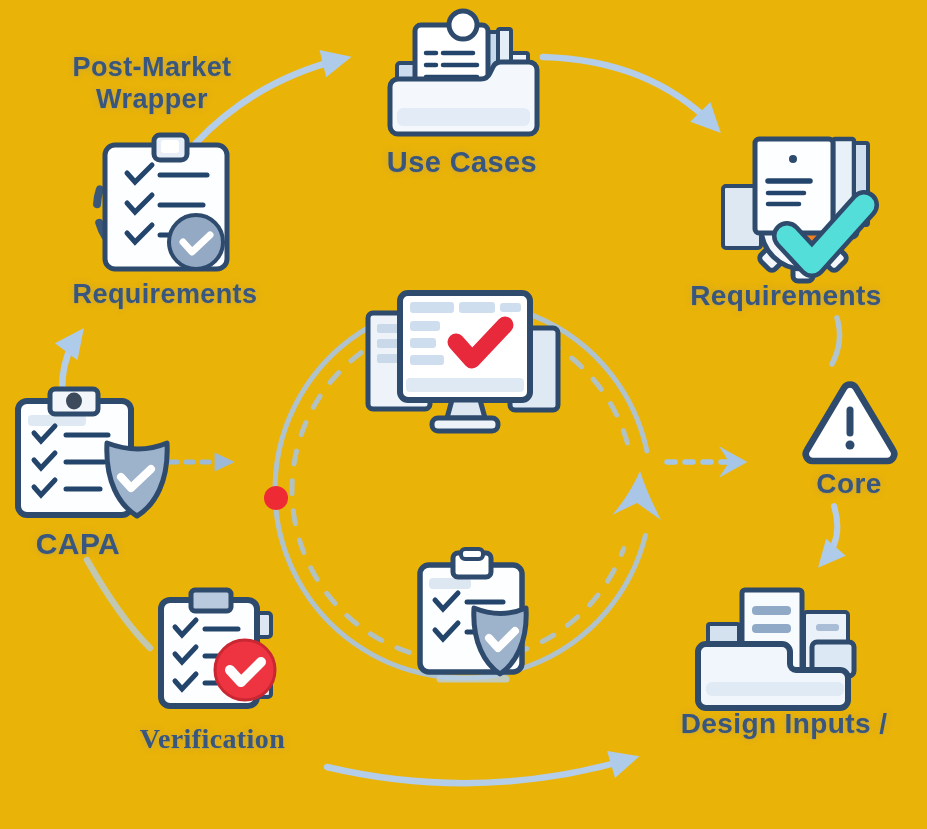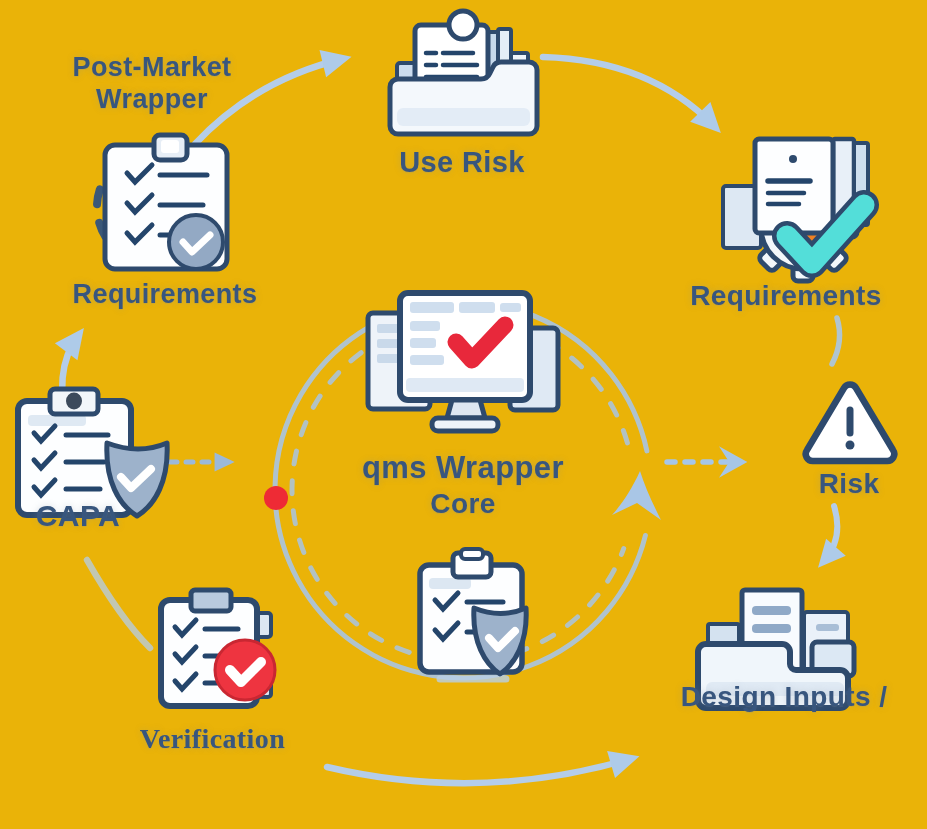--- a/index.html
+++ b/index.html
@@ -100,21 +100,21 @@
         <line x1="58" y1="45" x2="88" y2="45"></line>
       <line x1="41" y1="57" x2="51" y2="57"></line>
         <line x1="58" y1="57" x2="92" y2="57"></line>
       <line x1="41" y1="69" x2="92" y2="69"></line>
       <line x1="41" y1="81" x2="85" y2="81"></line>
     </g>
     <path d="M 5 118 V 79 a 8 8 0 0 1 8 -8 h 83 a 10 10 0 0 0 9 -6 l 3 -6 a 9 9 0 0 1 8 -5 h 28 a 8 8 0 0 1 8 8 v 56 a 8 8 0 0 1 -8 8 H 13 a 8 8 0 0 1 -8 -8 z" fill="#f4f8fc" stroke="#2e4a6d" stroke-width="5"></path>
     <rect x="12" y="100" width="133" height="18" rx="6" fill="#e3ecf6"></rect>
   </svg>
   <div class="lbl" style="left:362px;top:145px;width:200px;font-size:29px;">
-    <span>Use Risk</span>
+    <span>Use Cases</span>
   </div>
 
   <svg style="left:715px;top:131px;" width="172" height="152" viewBox="0 0 172 152">
     <g fill="#f3f7fb" stroke="#2e4a6d" stroke-width="5">
       <g transform="rotate(0 88 96)">
           <rect x="78" y="42" width="20" height="22" rx="5"></rect>
         </g>
       <g transform="rotate(45 88 96)">
           <rect x="78" y="42" width="20" height="22" rx="5"></rect>
         </g>
@@ -155,35 +155,35 @@
   <div class="lbl" style="left:671px;top:279px;width:230px;font-size:28px;">
     <span>Requirements</span>
   </div>
 
   <svg style="left:800px;top:376px;" width="100" height="90" viewBox="0 0 100 90">
     <path d="M 44 12 a 7 7 0 0 1 12 0 L 93 74 a 7 7 0 0 1 -6 11 H 13 a 7 7 0 0 1 -6 -11 Z" fill="#fff" stroke="#2e4a6d" stroke-width="6.5" stroke-linejoin="round"></path>
     <line x1="50" y1="34" x2="50" y2="57" stroke="#2e4a6d" stroke-width="7" stroke-linecap="round"></line>
     <circle cx="50" cy="69" r="4.5" fill="#2e4a6d"></circle>
   </svg>
   <div class="lbl" style="left:789px;top:467px;width:120px;font-size:28px;">
-    <span>Risk</span>
+    <span>Core</span>
   </div>
 
   <svg style="left:690px;top:582px;" width="172" height="132" viewBox="0 0 172 132">
     <rect x="18" y="42" width="31" height="46" rx="2" fill="#d4e2f0" stroke="#2e4a6d" stroke-width="4"></rect>
     <rect x="52" y="8" width="60" height="88" rx="3" fill="#f8fbfe" stroke="#2e4a6d" stroke-width="5"></rect>
     <rect x="62" y="24" width="39" height="9" rx="4" fill="#8fa9c7"></rect>
     <rect x="62" y="42" width="39" height="9" rx="4" fill="#8fa9c7"></rect>
     <rect x="114" y="30" width="44" height="58" rx="3" fill="#eaf1f9" stroke="#2e4a6d" stroke-width="4"></rect>
     <rect x="126" y="42" width="23" height="7" rx="3" fill="#a9bed6"></rect>
     <rect x="122" y="60" width="42" height="34" rx="5" fill="#dce8f4" stroke="#2e4a6d" stroke-width="5"></rect>
     <path d="M 8 118 V 70 a 8 8 0 0 1 8 -8 h 76 a 8 8 0 0 1 8 8 v 12 a 6 6 0 0 0 6 6 h 44 a 8 8 0 0 1 8 8 v 22 a 8 8 0 0 1 -8 8 H 16 a 8 8 0 0 1 -8 -8 z" fill="#f0f6fb" stroke="#2e4a6d" stroke-width="6"></path>
     <rect x="16" y="100" width="138" height="14" rx="6" fill="#e0eaf4"></rect>
   </svg>
-  <div class="lbl" style="left:658px;top:680px;width:252px;font-size:28px;">
+  <div class="lbl" style="left:658px;top:707px;width:252px;font-size:28px;">
     <span>Design Inputs /</span>
   </div>
 
   <svg style="left:145px;top:585px;" width="140" height="132" viewBox="0 0 140 132">
     <rect x="104" y="28" width="22" height="24" rx="3" fill="#dce7f2" stroke="#2e4a6d" stroke-width="4"></rect>
     <rect x="104" y="90" width="22" height="22" rx="3" fill="#dce7f2" stroke="#2e4a6d" stroke-width="4"></rect>
     <rect x="16" y="15" width="96" height="106" rx="9" fill="#fdfeff" stroke="#2e4a6d" stroke-width="6"></rect>
     <rect x="46" y="5" width="40" height="21" rx="4" fill="#b9cade" stroke="#2e4a6d" stroke-width="5"></rect>
     <g stroke="#24456b" stroke-width="5" stroke-linecap="round" fill="none">
       <path d="M 30 42 l 7 8 l 14 -15"></path>
@@ -209,21 +209,21 @@
       <path d="M 26 48 l 7 8 l 14 -15"></path>
         <line x1="58" y1="50" x2="100" y2="50"></line>
       <path d="M 26 75 l 7 8 l 14 -15"></path>
         <line x1="58" y1="77" x2="96" y2="77"></line>
       <path d="M 26 102 l 7 8 l 14 -15"></path>
         <line x1="58" y1="104" x2="92" y2="104"></line>
     </g>
     <path d="M 99 58 q 32 12 60 0 c 2 38 -12 62 -30 73 c -18 -11 -32 -35 -30 -73 z" fill="#9db2cb" stroke="#2e4a6d" stroke-width="5" stroke-linejoin="round"></path>
     <path d="M 113 92 l 10 11 l 20 -19" fill="none" stroke="#fff" stroke-width="8" stroke-linecap="round" stroke-linejoin="round"></path>
   </svg>
-  <div class="lbl" style="left:13px;top:498px;width:130px;font-size:30px;">
+  <div class="lbl" style="left:13px;top:526px;width:130px;font-size:30px;">
     <span>CAPA</span>
   </div>
 
   <svg style="left:360px;top:288px;" width="205" height="160" viewBox="0 0 205 160">
     <rect x="8" y="25" width="62" height="96" rx="5" fill="#eef3f9" stroke="#2e4a6d" stroke-width="5"></rect>
     <rect x="17" y="36" width="22" height="9" rx="2" fill="#c9d9ea"></rect>
     <rect x="17" y="51" width="30" height="9" rx="2" fill="#c9d9ea"></rect>
     <rect x="17" y="66" width="26" height="9" rx="2" fill="#c9d9ea"></rect>
     <rect x="150" y="40" width="48" height="82" rx="5" fill="#dfe9f4" stroke="#2e4a6d" stroke-width="5"></rect>
     <rect x="40" y="5" width="130" height="107" rx="8" fill="#fff" stroke="#2e4a6d" stroke-width="6"></rect>
@@ -234,24 +234,20 @@
       <rect x="50" y="33" width="30" height="10" rx="3"></rect>
       <rect x="50" y="50" width="26" height="10" rx="3"></rect>
       <rect x="50" y="67" width="34" height="10" rx="3"></rect>
     </g>
     <rect x="46" y="90" width="118" height="14" rx="4" fill="#dfe9f4"></rect>
     <path d="M 96 54 l 16 18 l 33 -35" fill="none" stroke="#e8283b" stroke-width="17" stroke-linecap="round" stroke-linejoin="round"></path>
     <path d="M 92 112 h 28 l 5 18 h -38 z" fill="#dde7f2" stroke="#2e4a6d" stroke-width="5" stroke-linejoin="round"></path>
     <rect x="72" y="130" width="66" height="13" rx="6" fill="#eef3f9" stroke="#2e4a6d" stroke-width="5"></rect>
   </svg>
 
-  <div class="lbl" style="left:343px;top:450px;width:240px;font-size:31px;">
-    <span>qms Wrapper</span>
-    <span class="l2" style="font-size:28px;">Core</span>
-  </div>
 
   <svg style="left:405px;top:548px;" width="148" height="132" viewBox="0 0 148 132">
     <rect x="15" y="17" width="102" height="107" rx="9" fill="#fdfeff" stroke="#2e4a6d" stroke-width="5.5"></rect>
     <rect x="24" y="30" width="42" height="11" rx="4" fill="#dce7f2"></rect>
     <rect x="48" y="5" width="38" height="24" rx="5" fill="#fff" stroke="#2e4a6d" stroke-width="5"></rect>
     <rect x="56" y="1" width="22" height="10" rx="4" fill="#fff" stroke="#2e4a6d" stroke-width="4"></rect>
     <g stroke="#24456b" stroke-width="5" stroke-linecap="round" fill="none">
       <path d="M 30 52 l 8 9 l 15 -16"></path>
         <line x1="62" y1="54" x2="98" y2="54"></line>
       <path d="M 30 82 l 8 9 l 15 -16"></path>

